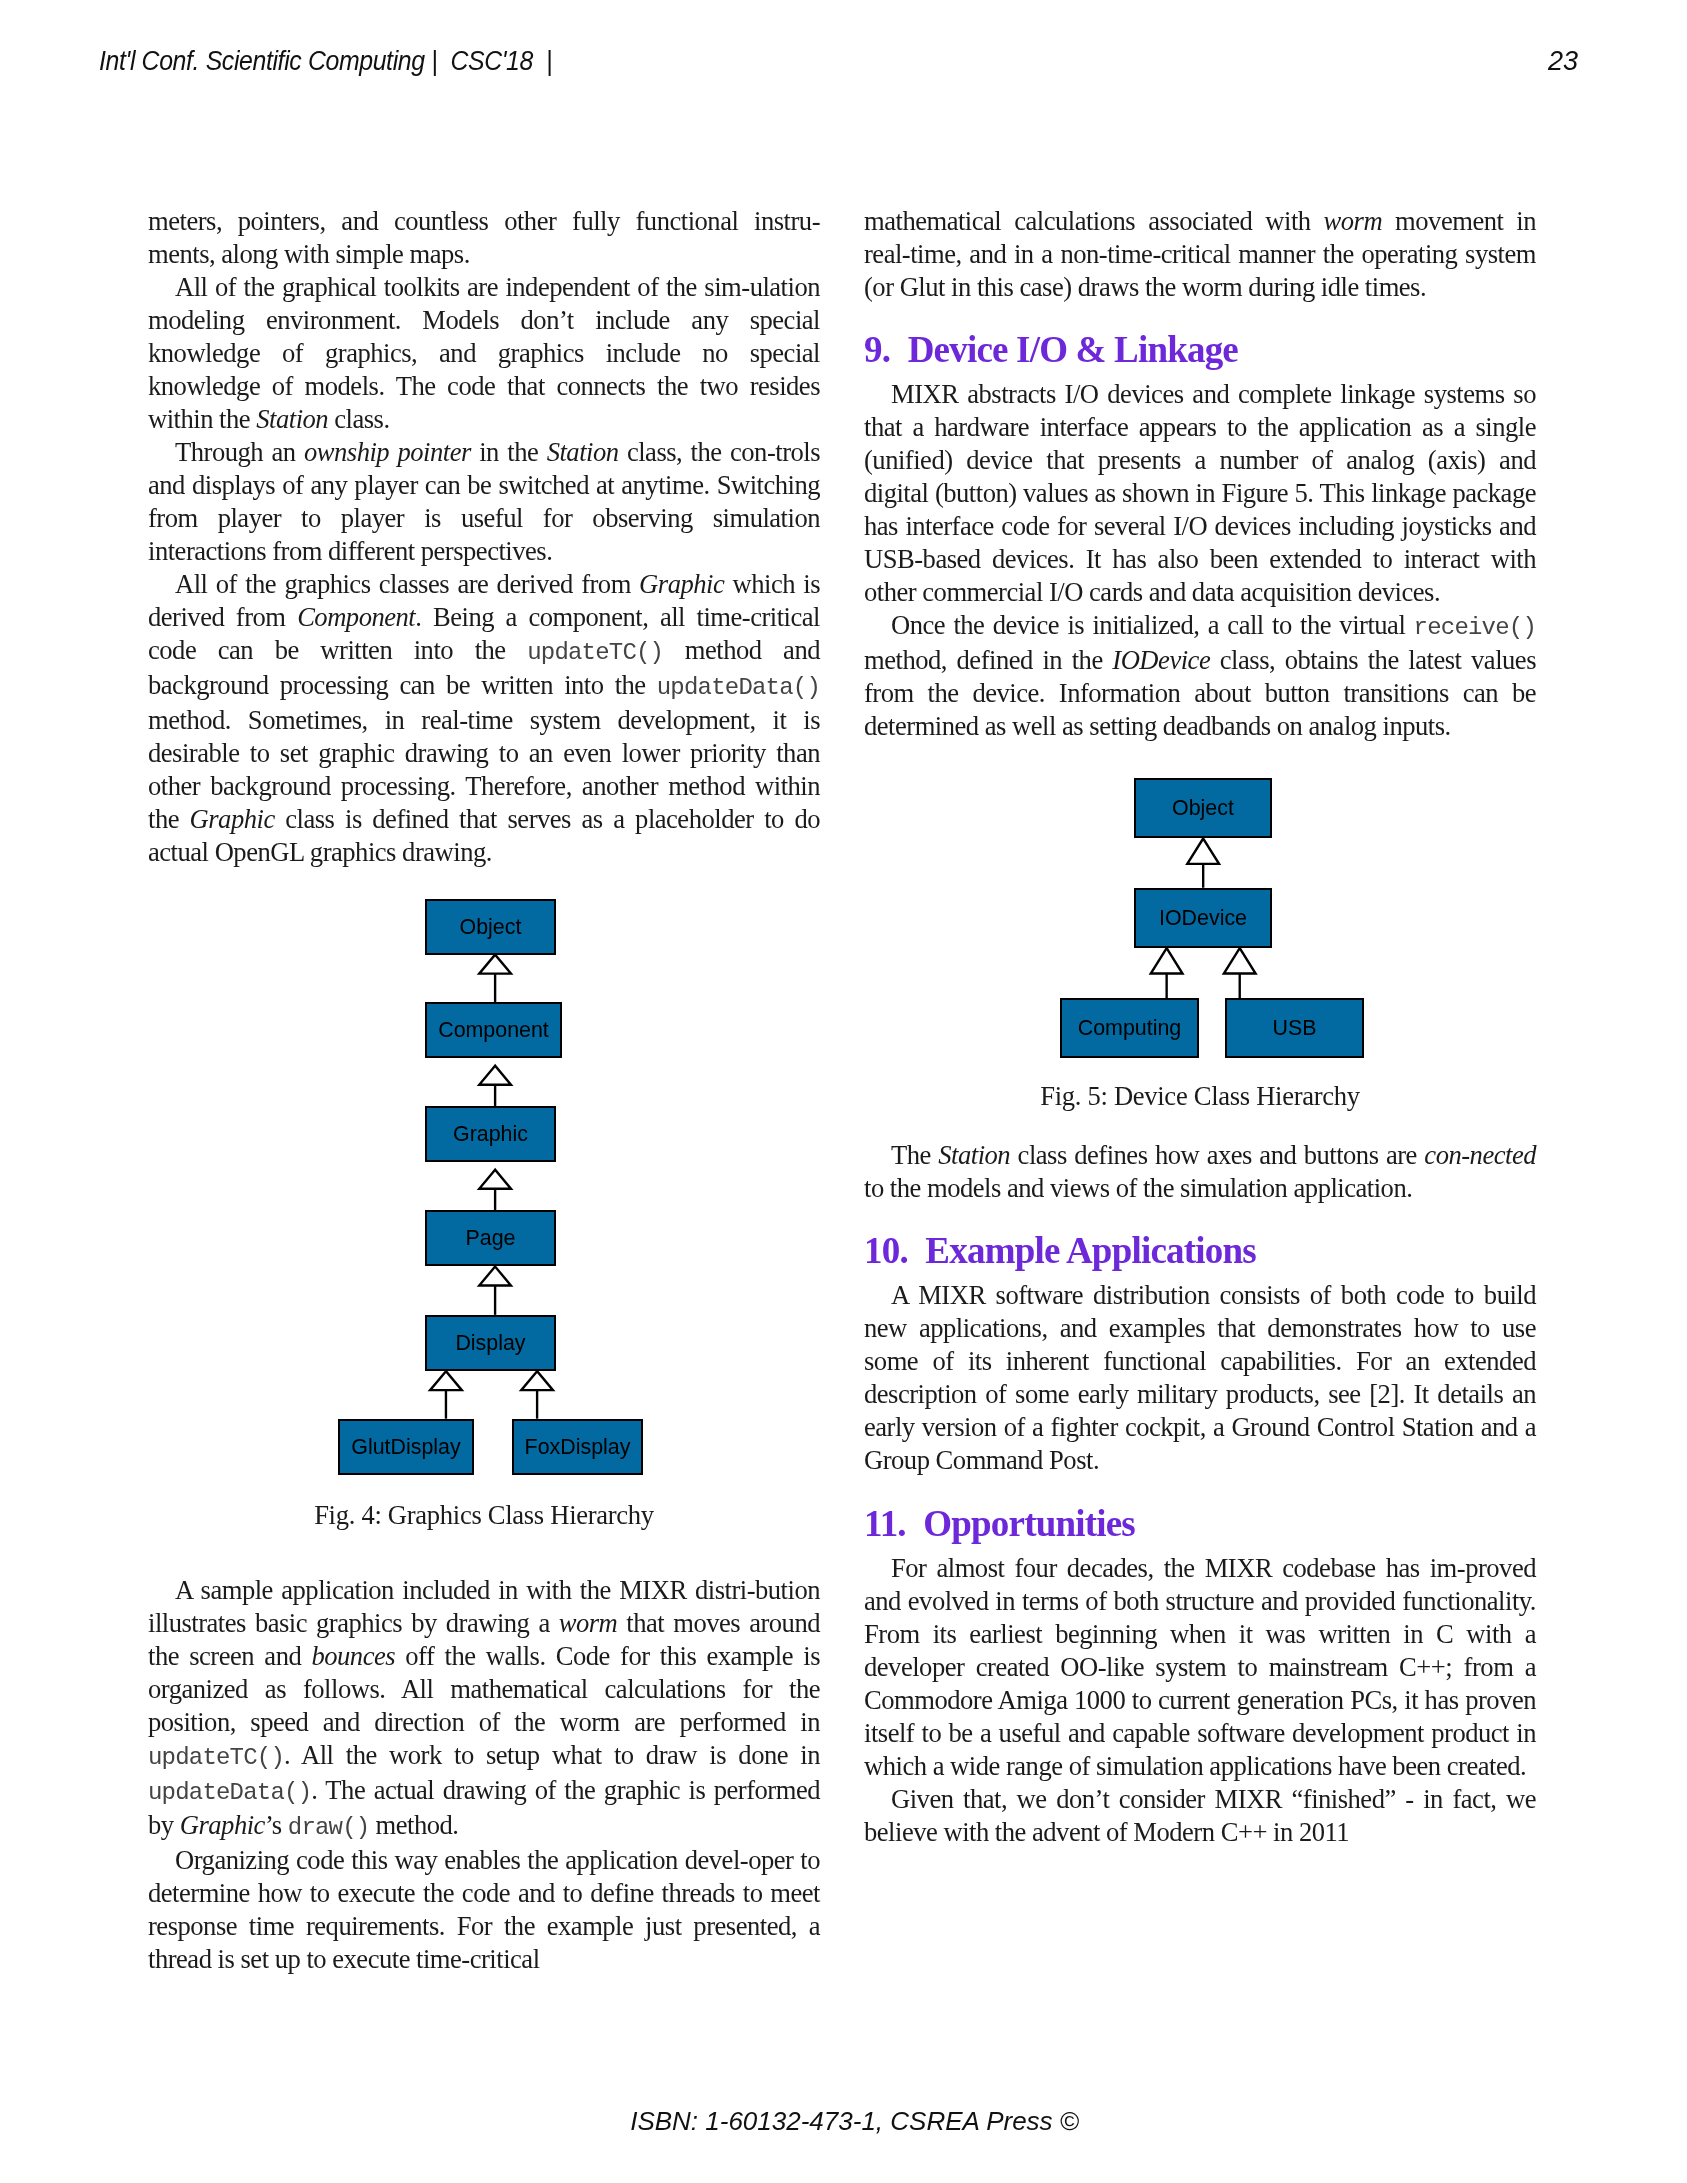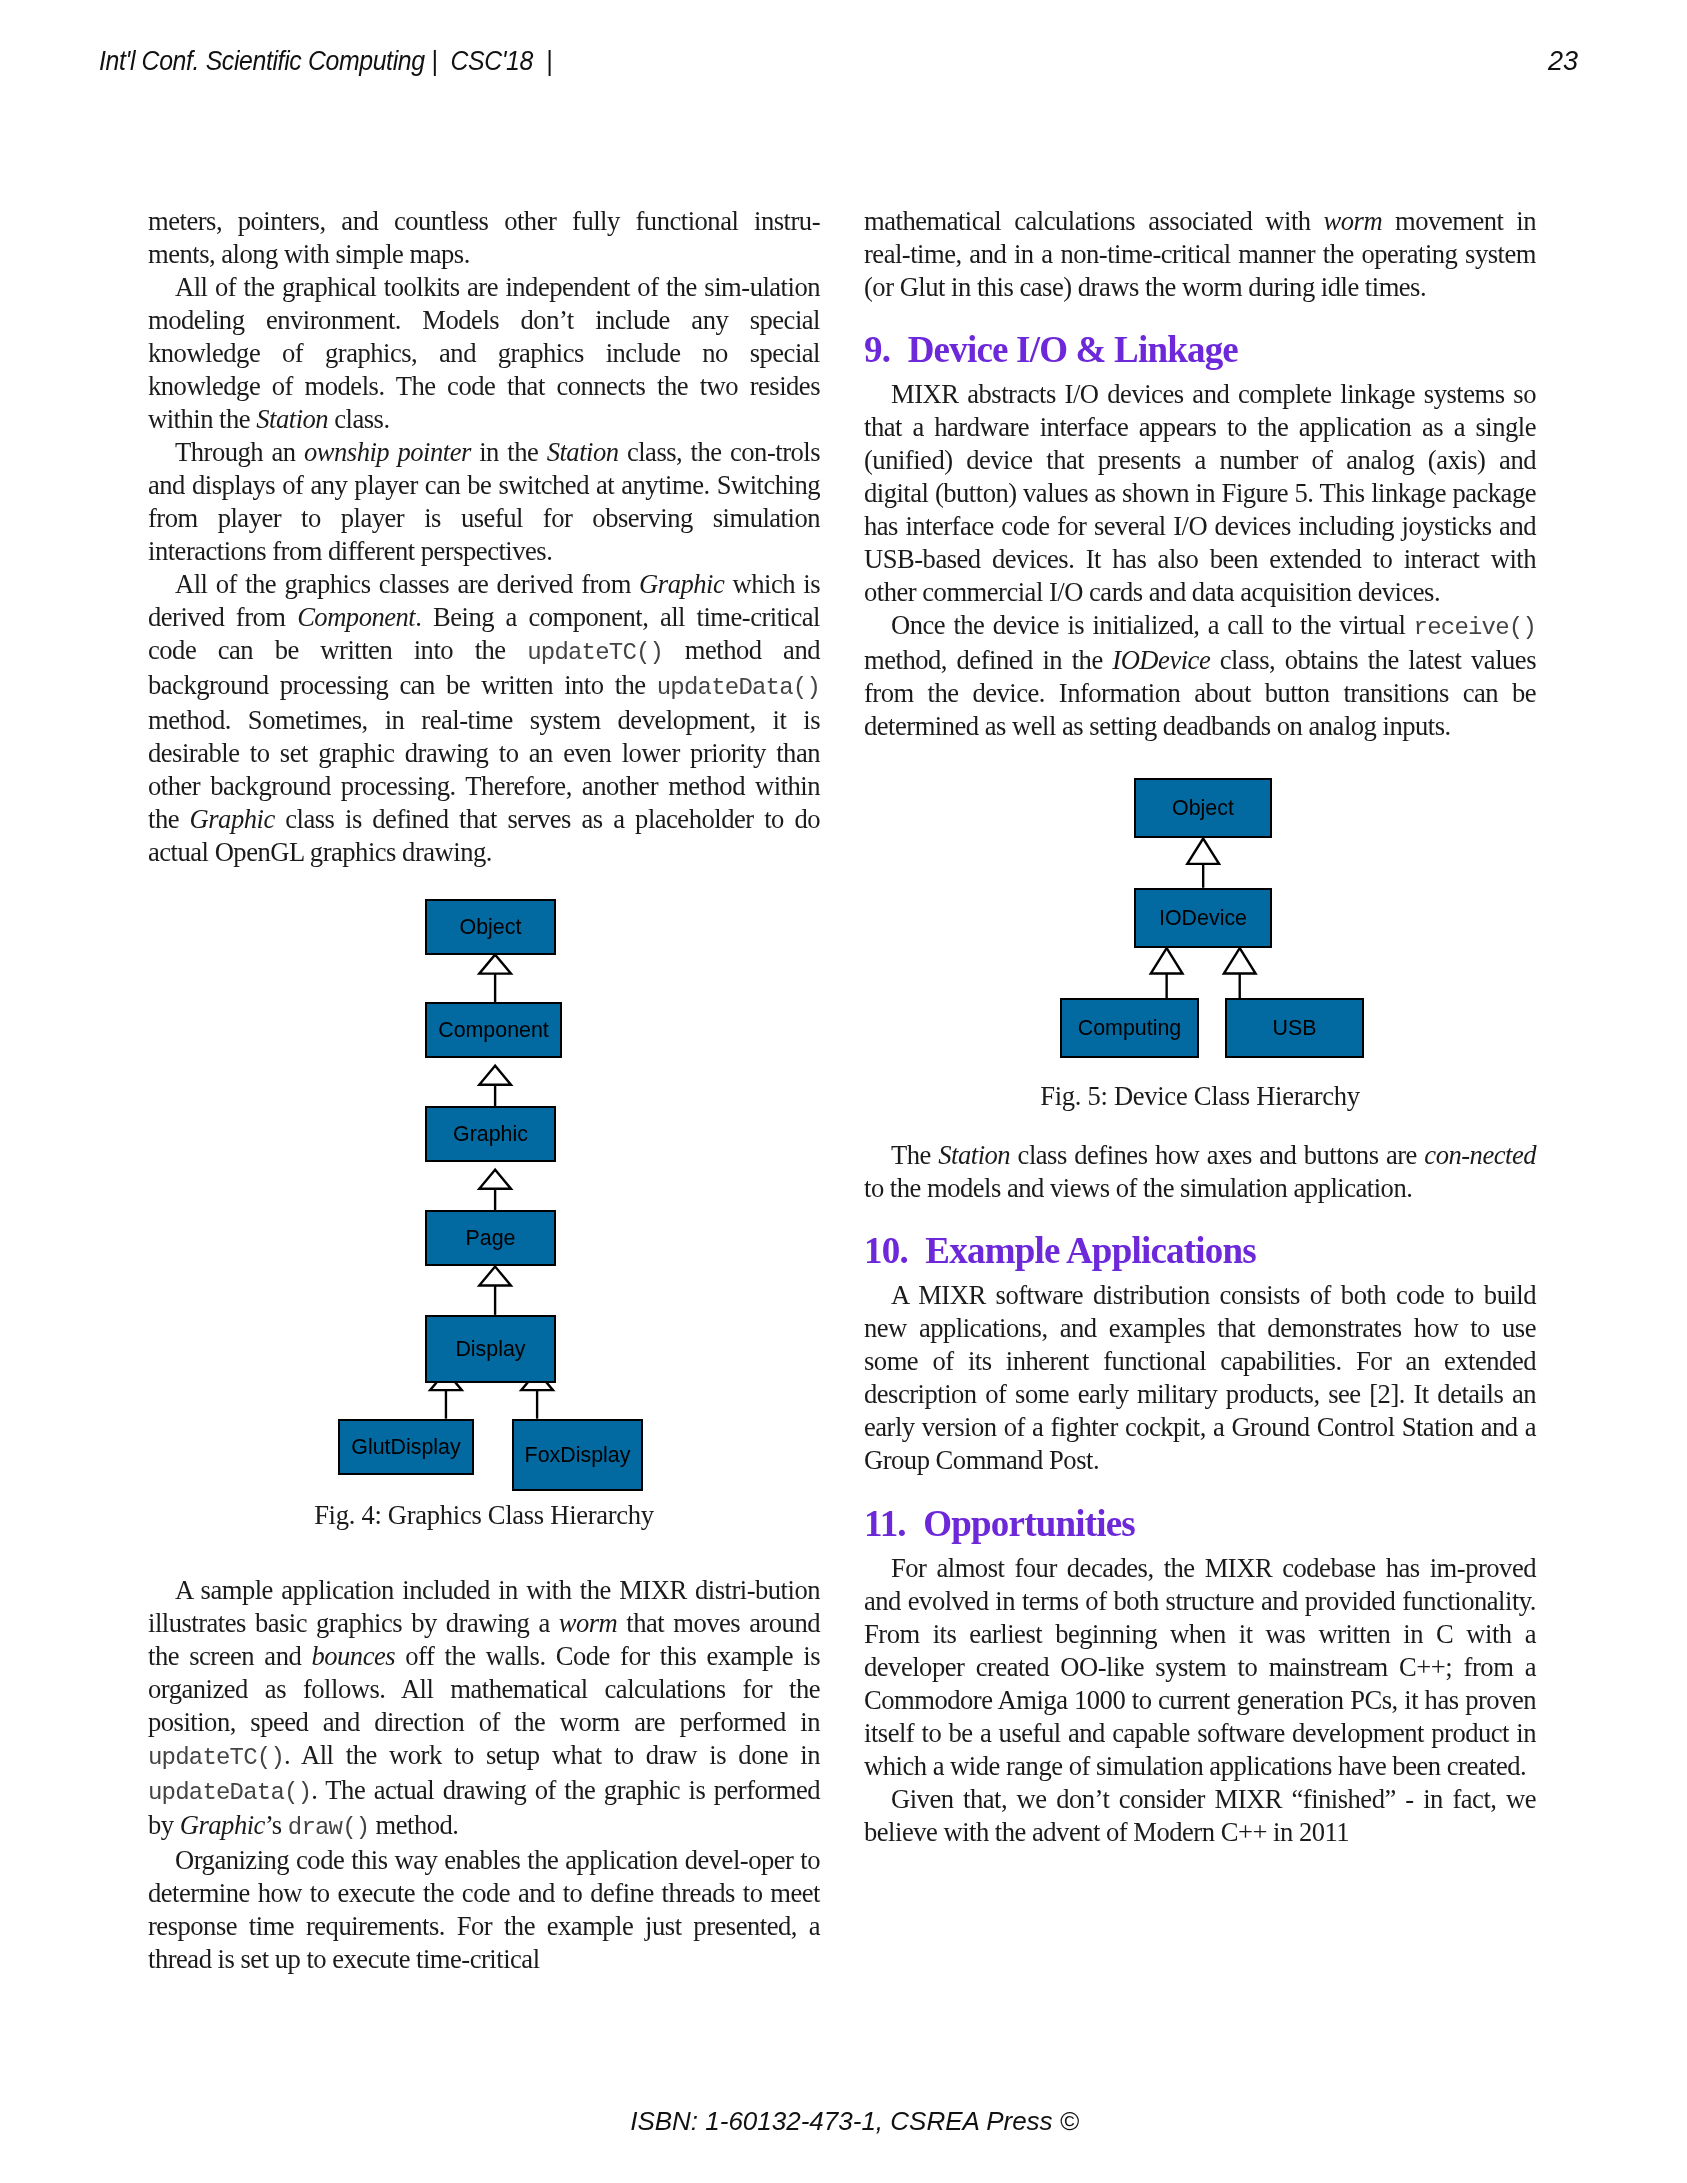--- a/index.html
+++ b/index.html
@@ -87,23 +87,23 @@
     <svg class="uml" width="672" height="214" viewBox="0 0 846 270">
       <g stroke="#000" stroke-width="3" fill="#fff">
         <polygon points="437,-17 417,7 457,7"></polygon>
         <line x1="437" y1="7" x2="437" y2="44"></line>
         <polygon points="375,115 355,139 395,139"></polygon>
         <line x1="375" y1="139" x2="375" y2="175"></line>
         <polygon points="490,115 470,139 510,139"></polygon>
         <line x1="490" y1="139" x2="490" y2="175"></line>
       </g>
     </svg>
-    <div class="uml-box" style="left:277px; top:35px; width:131px; height:68px;">Display</div>
+    <div class="uml-box" style="left:277px; top:35px; width:131px; height:56px;">Display</div>
     <div class="uml-box" style="left:190px; top:139px; width:136px; height:56px;">GlutDisplay</div>
-    <div class="uml-box" style="left:364px; top:139px; width:131px; height:72px;">FoxDisplay</div>
+    <div class="uml-box" style="left:364px; top:139px; width:131px; height:56px;">FoxDisplay</div>
   </div>
   <div class="caption" style="margin-top:4.8px; margin-bottom:42px;">Fig. 4: Graphics Class Hierarchy</div>
 
   <p>A sample application included in with the MIXR distri-bution illustrates basic graphics by drawing a <em>worm</em> that moves around the screen and <em>bounces</em> off the walls. Code for this example is organized as follows. All mathematical calculations for the position, speed and direction of the worm are performed in <code>updateTC()</code>. All the work to setup what to draw is done in <code>updateData()</code>. The actual drawing of the graphic is performed by <em>Graphic</em>’s <code>draw()</code> method.</p>
   <p>Organizing code this way enables the application devel-oper to determine how to execute the code and to define threads to meet response time requirements. For the example just presented, a thread is set up to execute time-critical</p>
 </div>
 
 <div class="col right">
   <p class="noindent">mathematical calculations associated with <em>worm</em> movement in real-time, and in a non-time-critical manner the operating system (or Glut in this case) draws the worm during idle times.</p>
 

